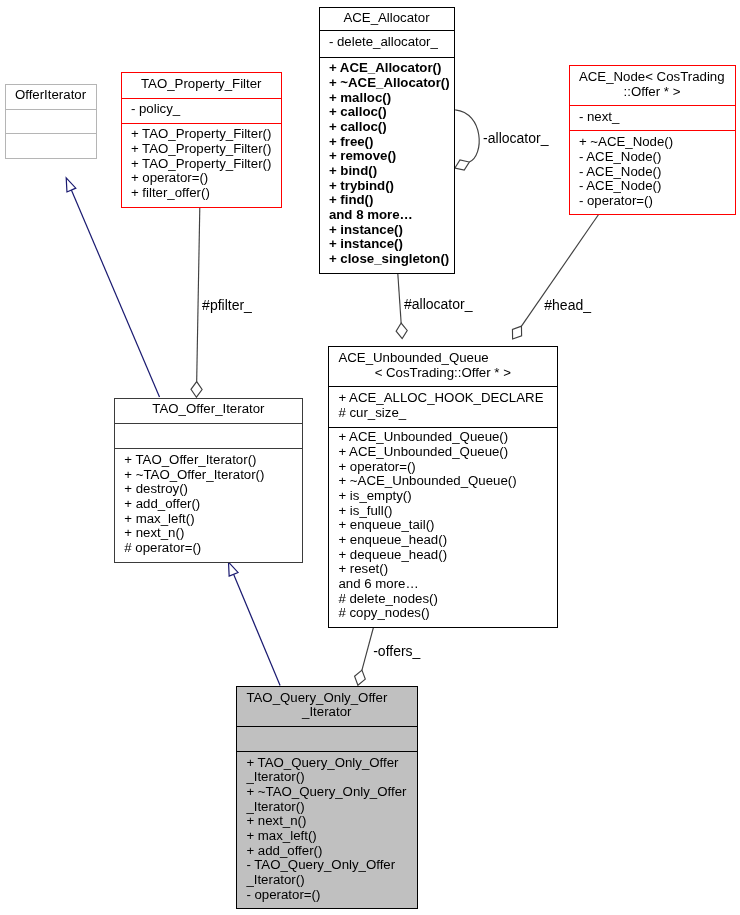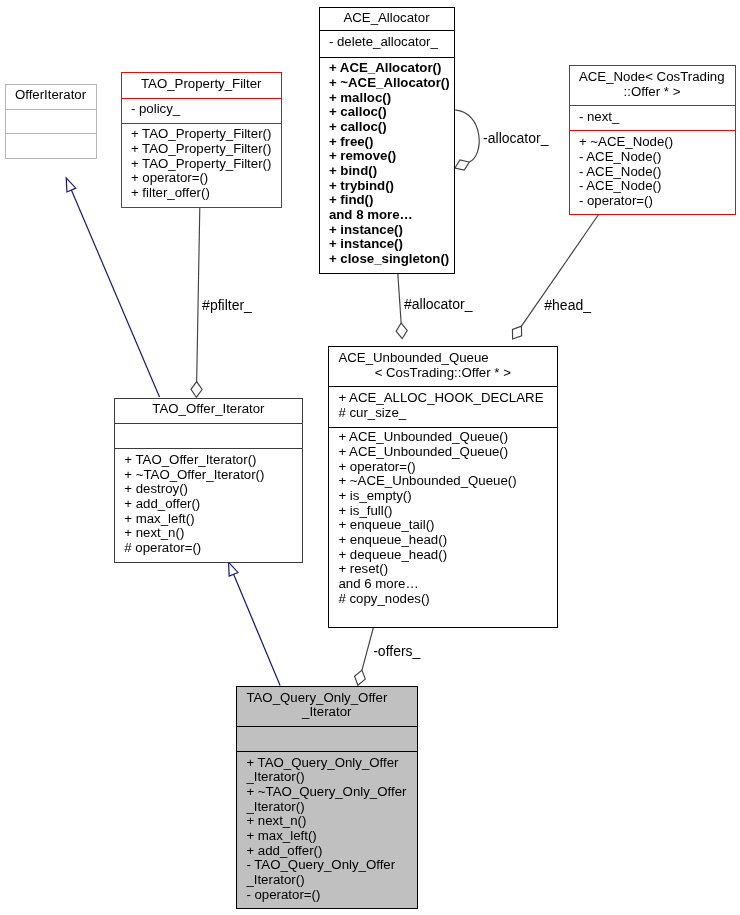--- a/index.html
+++ b/index.html
@@ -142,20 +142,21 @@
     <div class="row">+ ACE_Unbounded_Queue()</div>
     <div class="row">+ operator=()</div>
     <div class="row">+ ~ACE_Unbounded_Queue()</div>
     <div class="row">+ is_empty()</div>
     <div class="row">+ is_full()</div>
     <div class="row">+ enqueue_tail()</div>
     <div class="row">+ enqueue_head()</div>
     <div class="row">+ dequeue_head()</div>
     <div class="row">+ reset()</div>
     <div class="row">and 6 more…</div>
+    <div class="row"># delete_nodes()</div>
     <div class="row"># copy_nodes()</div>
   </div>
 </div>
 
 <div class="node" style="left: 113.9px; top: 397.8px; width: 189px; height: 165.2px; border-color: rgb(59, 59, 59); background: rgb(255, 255, 255);">
   <div class="div" style="top: 23.8px; background: rgb(59, 59, 59);"></div>
   <div class="div" style="top: 49.5px; background: rgb(59, 59, 59);"></div>
   <div class="blk" style="top:3.3px;">
     <div class="title">TAO_Offer_Iterator</div>
   </div>

